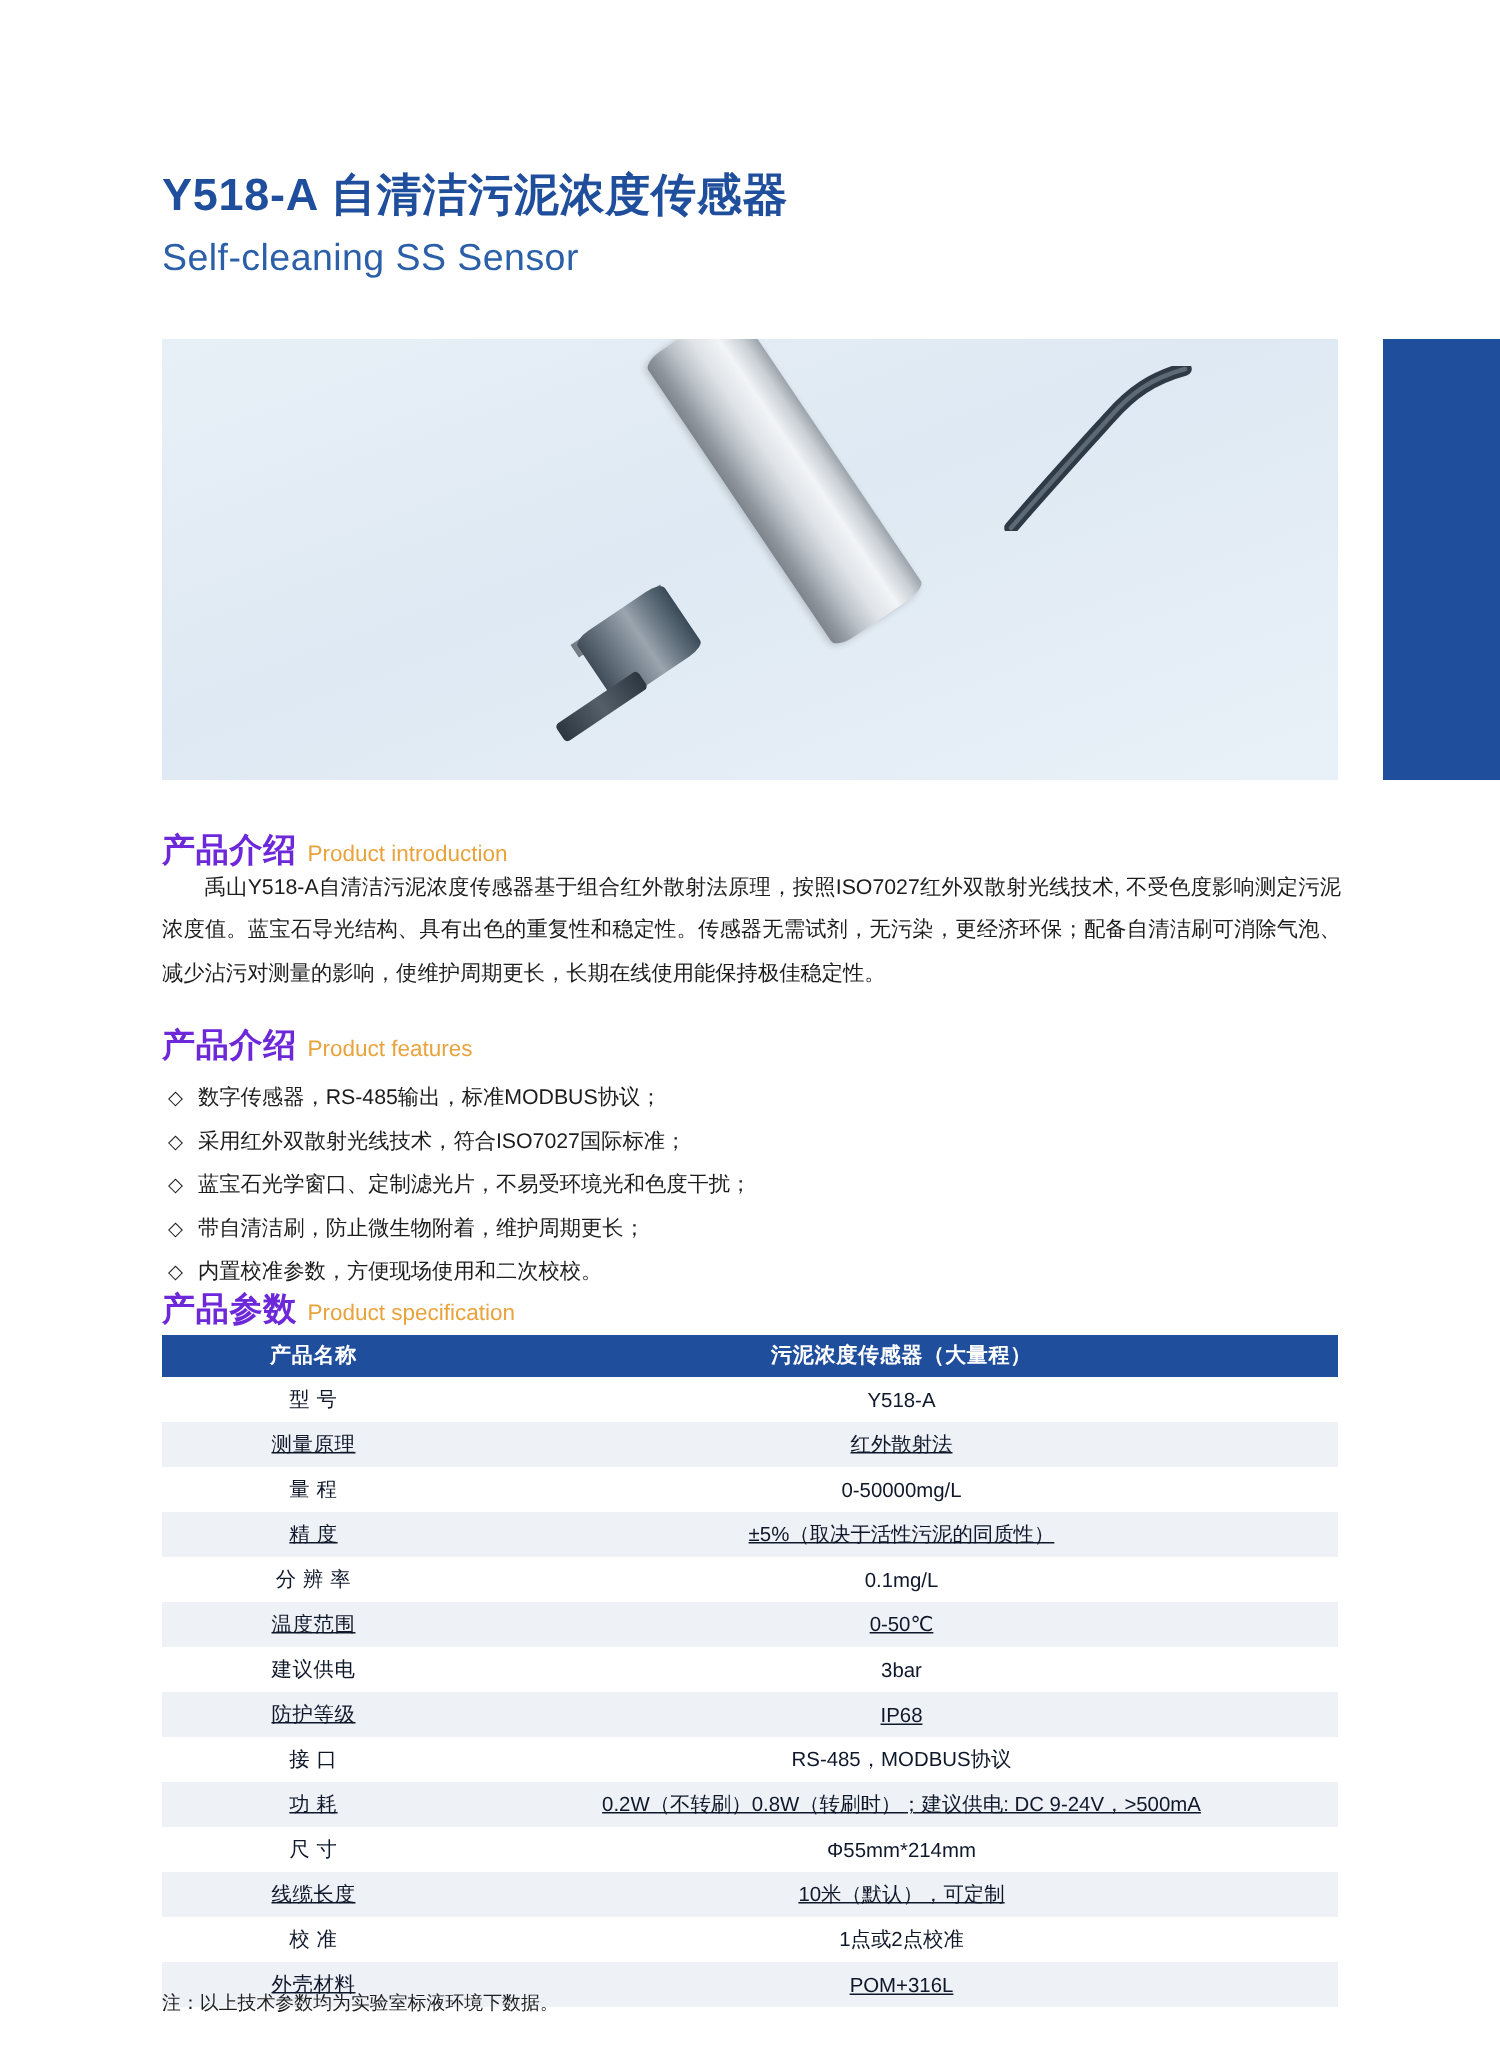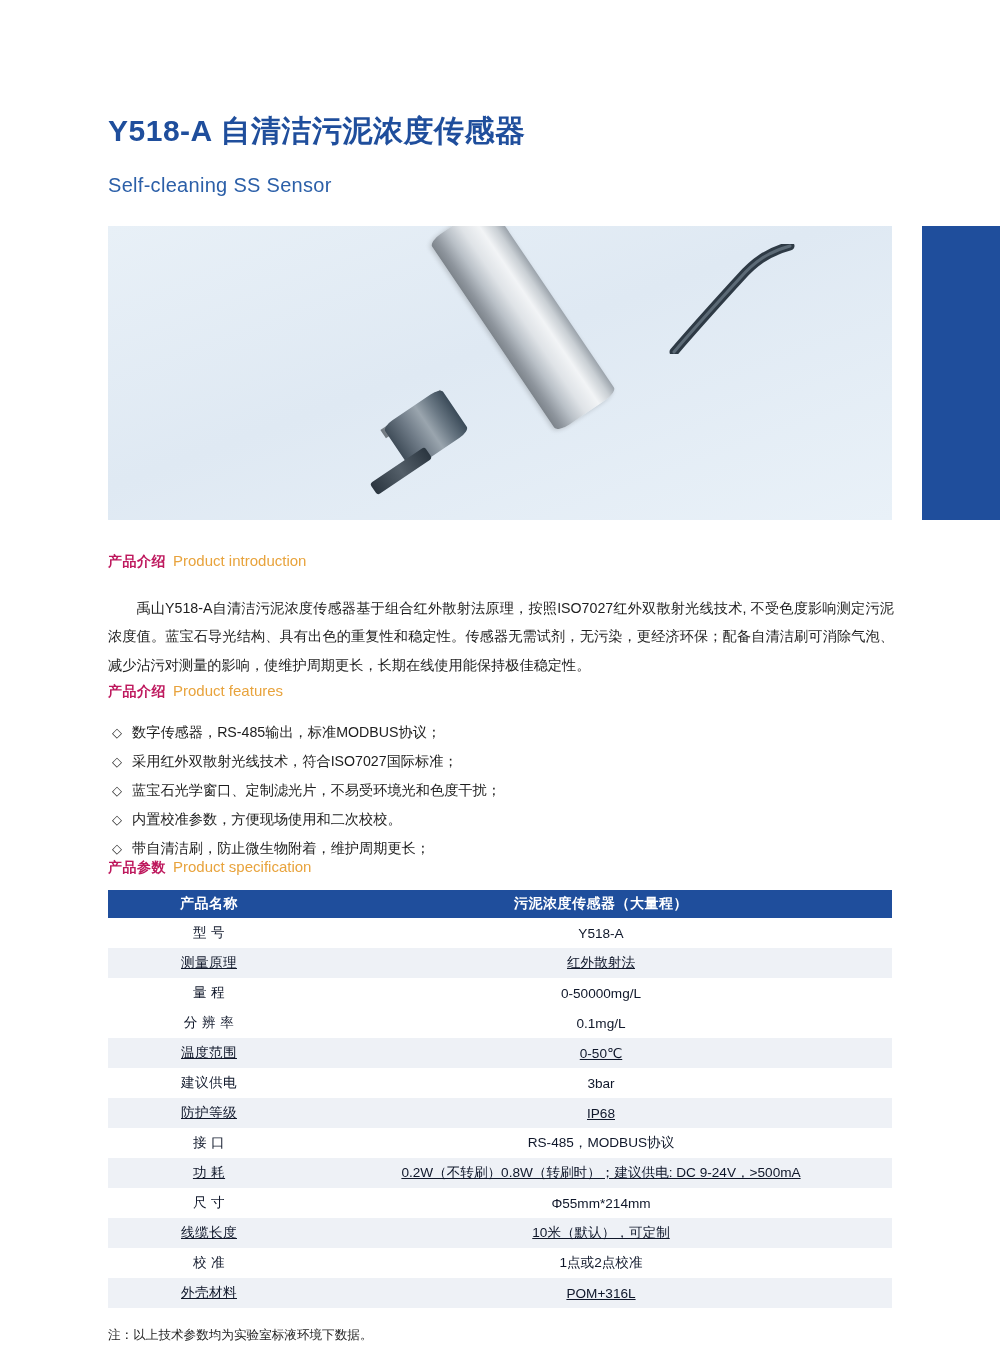--- a/index.html
+++ b/index.html
@@ -29,23 +29,23 @@
   }
   .title-cn {
     font-size: 30px;
     font-weight: bold;
     color: #1f4e9c;
     letter-spacing: 0.5px;
     line-height: 1.25;
     white-space: nowrap;
   }
   .title-en {
-    font-size: 20px;
+    font-size: 25px;
     color: #2b5fa8;
-    margin-top: 24px;
+    margin-top: 8px;
     font-weight: 400;
     letter-spacing: 0.3px;
     white-space: nowrap;
   }
 
   
   .hero {
     position: absolute;
     left: 108px;
     top: 226px;
@@ -122,37 +122,37 @@
     height: 110px;
   }
 
   
   .section-head {
     position: absolute;
     left: 108px;
     white-space: nowrap;
   }
   .sh-cn {
-    font-size: 14px;
+    font-size: 22px;
     font-weight: bold;
-    color: #be185d;
+    color: #6d28d9;
     letter-spacing: 0.5px;
   }
   .sh-en {
     font-size: 15px;
     color: #e8a33c;
     margin-left: 7px;
     font-weight: normal;
   }
 
   
   .intro-text {
     position: absolute;
     left: 108px;
-    top: 594px;
+    top: 578px;
     width: 786px;
     font-size: 14.2px;
     line-height: 2.0;
     color: #1d1d1d;
     text-indent: 2em;
     text-align: justify;
   }
 
   
   .features {
@@ -247,24 +247,24 @@
     <div class="feature-item">
       <span class="dia">◇</span><span>数字传感器，RS-485输出，标准MODBUS协议；</span>
     </div>
     <div class="feature-item">
       <span class="dia">◇</span><span>采用红外双散射光线技术，符合ISO7027国际标准；</span>
     </div>
     <div class="feature-item">
       <span class="dia">◇</span><span>蓝宝石光学窗口、定制滤光片，不易受环境光和色度干扰；</span>
     </div>
     <div class="feature-item">
+      <span class="dia">◇</span><span>带自清洁刷，防止微生物附着，维护周期更长；</span>
+    </div>
+    <div class="feature-item">
       <span class="dia">◇</span><span>内置校准参数，方便现场使用和二次校校。</span>
-    </div>
-    <div class="feature-item">
-      <span class="dia">◇</span><span>带自清洁刷，防止微生物附着，维护周期更长；</span>
     </div>
   </div>
 
   <div class="section-head" style="top:858px;">
     <span class="sh-cn">产品参数</span><span class="sh-en">Product specification</span>
   </div>
 
   <table class="spec-table">
     <thead>
       <tr>
@@ -278,20 +278,24 @@
         <td>Y518-A</td>
       </tr>
       <tr class="even">
         <td class="label">测量原理</td>
         <td>红外散射法</td>
       </tr>
       <tr class="odd">
         <td class="label">量    程</td>
         <td>0-50000mg/L</td>
       </tr>
+      <tr class="even">
+        <td class="label">精    度</td>
+        <td>±5%（取决于活性污泥的同质性）</td>
+      </tr>
       <tr class="odd">
         <td class="label">分 辨 率</td>
         <td>0.1mg/L</td>
       </tr>
       <tr class="even">
         <td class="label">温度范围</td>
         <td>0-50℃</td>
       </tr>
       <tr class="odd">
         <td class="label">建议供电</td>

